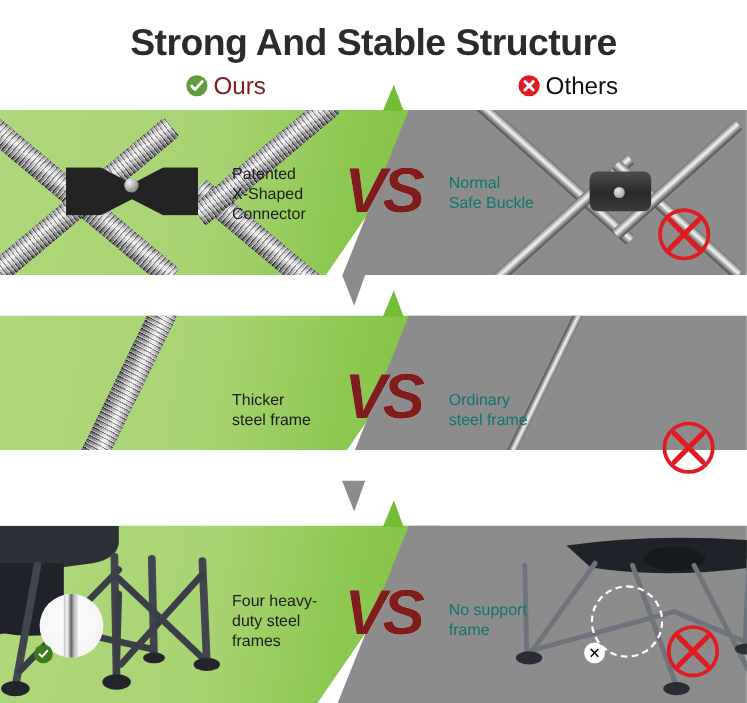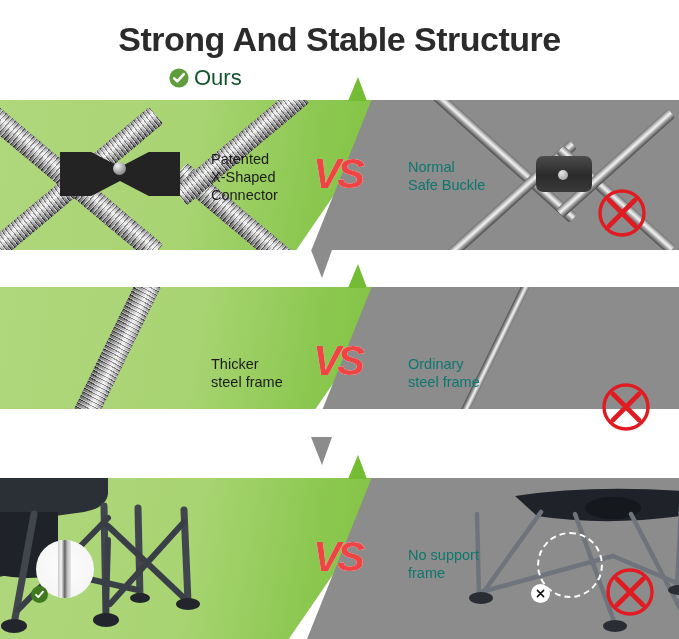--- a/index.html
+++ b/index.html
@@ -30,21 +30,21 @@
     height: 42px;
   }
   .legend-item {
     position: absolute;
     display: flex;
     align-items: center;
     gap: 4px;
     font-size: 22px;
     top: 6px;
   }
-  .legend-ours { left: 168px; color: #14532d; }
+  .legend-ours { left: 168px; color: #7f1d1d; }
   .legend-others { left: 470px; color: #111111; }
   .legend-label { line-height: 26px; }
   .badge-svg { display: block; }
 
   
   .row {
     position: absolute;
     left: 0;
     width: 679px;
     overflow: visible;
@@ -90,22 +90,22 @@
   .tip-gray-down {
     border-left: 11px solid transparent;
     border-right: 10px solid transparent;
     border-top: 28px solid #8c8c8c;
     left: 311px; top: 150px;
   }
 
   
   .vs {
     position: absolute;
-    color: #ef4444;
-    font-size: 42px;
+    color: #7f1d1d;
+    font-size: 58px;
     font-weight: bold;
     font-style: italic;
     letter-spacing: -4px;
     line-height: 58px;
     text-shadow: 0 0 0 #fff;
     z-index: 6;
     user-select: none;
   }
   #row1 .vs { left: 313px; top: 45px; }
   #row2 .vs { left: 313px; top: 45px; }
@@ -212,20 +212,29 @@
   <div class="legend-item legend-ours">
     <span>
       <svg class="badge-svg" width="22" height="22" viewBox="0 0 22 22">
         <circle cx="11" cy="11" r="9.6" fill="#5E9C3C"></circle>
         <path d="M6.2 11.3 L9.3 14.4 L15.8 7.2" fill="none" stroke="#ffffff" stroke-width="2.6" stroke-linecap="round" stroke-linejoin="round"></path>
       </svg>
     </span>
     <span class="legend-label">Ours</span>
   </div>
 
+  <div class="legend-item legend-others">
+    <span>
+      <svg class="badge-svg" width="22" height="22" viewBox="0 0 22 22">
+        <circle cx="11" cy="11" r="9.6" fill="#E01B22"></circle>
+        <path d="M7.2 7.2 L14.8 14.8 M14.8 7.2 L7.2 14.8" fill="none" stroke="#ffffff" stroke-width="2.6" stroke-linecap="round"></path>
+      </svg>
+    </span>
+    <span class="legend-label">Others</span>
+  </div>
 </div>
 
 <div class="row" id="row1">
   <div class="row-clip">
     <div class="side-green"></div>
     <div class="side-gray"></div>
 
     <div class="art">
       <div class="tube" style="left:-20px;  top:-6px;  width:230px; height:22px; transform:rotate(40deg); transform-origin:left center;"></div>
       <div class="tube" style="left:-20px;  top:152px; width:230px; height:22px; transform:rotate(-40deg); transform-origin:left center;"></div>
@@ -371,20 +380,25 @@
     </svg>
   </div>
 
   <div class="dashed-circle"></div>
   <div class="x-badge">
     <svg width="11" height="11" viewBox="0 0 11 11">
       <path d="M2.4 2.4 L8.6 8.6 M8.6 2.4 L2.4 8.6" fill="none" stroke="#111111" stroke-width="1.5" stroke-linecap="round"></path>
     </svg>
   </div>
 
+  <div class="label label-left">
+    <div>Four heavy-</div>
+    <div>duty steel</div>
+    <div>frames</div>
+  </div>
 
   <div class="label label-right">
     <div>No support</div>
     <div>frame</div>
   </div>
 
   <div class="vs">VS</div>
 
   <div class="red-x">
     <svg width="52" height="52" viewBox="0 0 52 52">

